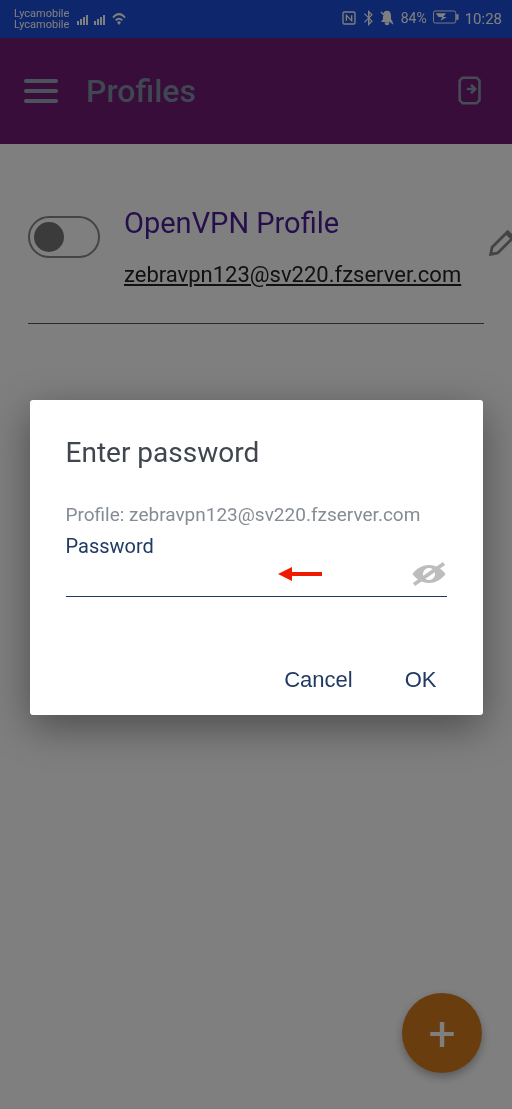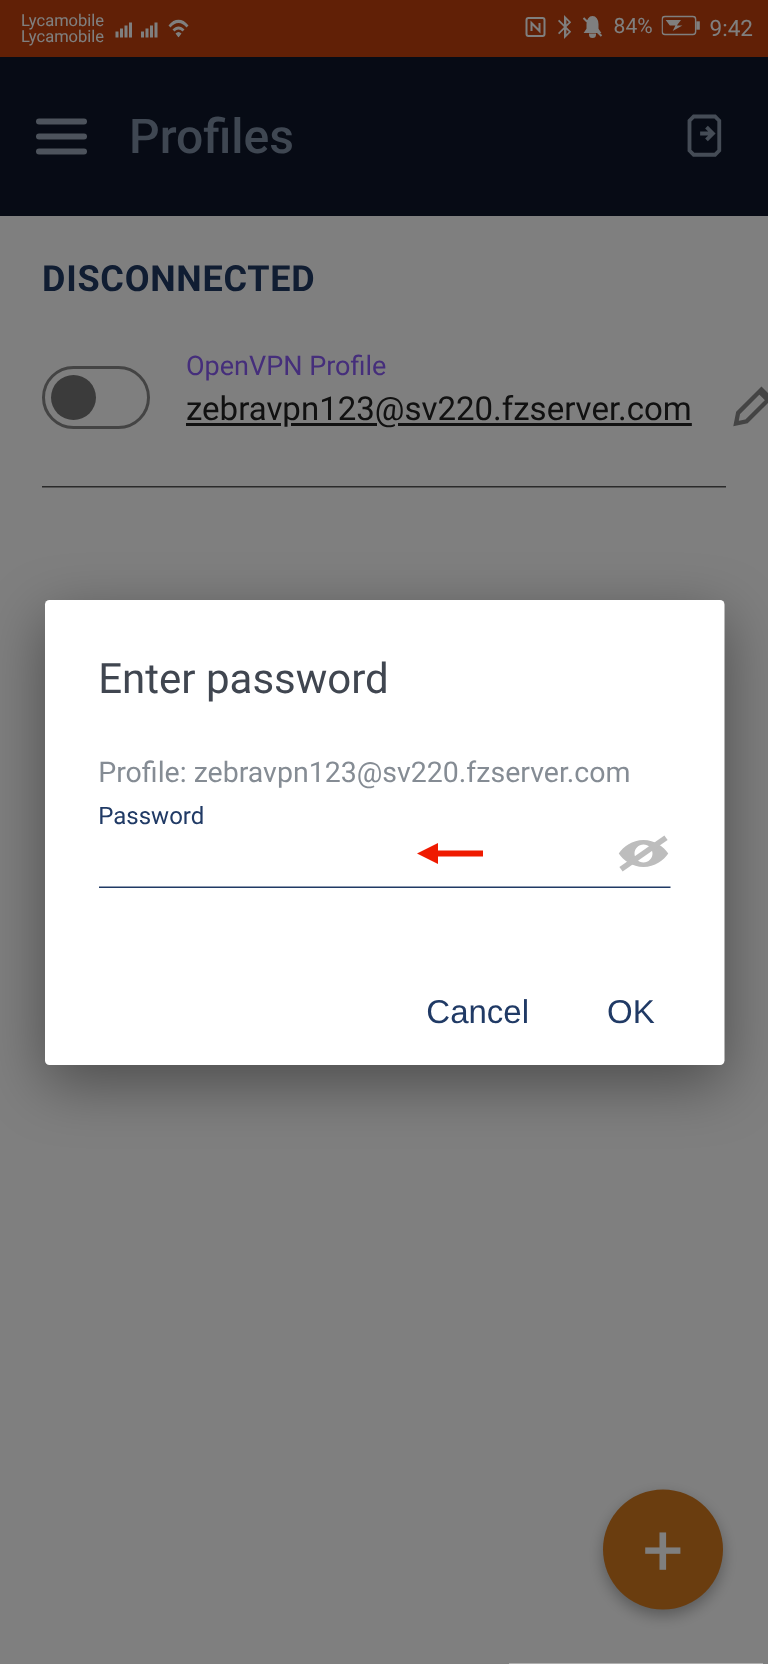--- a/index.html
+++ b/index.html
@@ -2,62 +2,62 @@
 <html><head>
 <meta charset="utf-8">
 <style>
   * { box-sizing: border-box; margin: 0; padding: 0; }
   html, body { width: 512px; height: 1109px; font-family: -apple-system, BlinkMacSystemFont, "Segoe UI", Roboto, sans-serif; overflow: hidden; }
   body { background: #f0f0f0; position: relative; }
 
   
   .status-bar {
     height: 38px;
-    background: #c2410c;
+    background: #1d4ed8;
     color: #ffffff;
     display: flex;
     align-items: center;
     padding: 0 10px 0 14px;
     font-size: 13px;
   }
   .status-left { display: flex; flex-direction: column; line-height: 1; font-size: 11px; }
   .status-icons-left { display:flex; align-items:center; gap:6px; margin-left:8px; }
   .status-right { margin-left:auto; display:flex; align-items:flex-start; gap:6px; }
   .signal-bars { display:inline-flex; align-items:flex-end; gap:1px; height:12px; }
   .signal-bars span { width:2px; background:#fff; }
   .signal-bars span:nth-child(1){height:4px;}
   .signal-bars span:nth-child(2){height:6px;}
   .signal-bars span:nth-child(3){height:8px;}
   .signal-bars span:nth-child(4){height:10px;}
 
   
   .app-header {
     height: 106px;
-    background: #0f172a;
+    background: #701a75;
     display: flex;
     align-items: center;
     padding: 0 24px;
     gap: 28px;
   }
   .hamburger { width: 34px; height: 24px; display:flex; flex-direction:column; justify-content:space-between; cursor:pointer; }
   .hamburger span { height:4px; background:#9aa6b8; border-radius:2px; }
   .app-title { color:#7f8ea5; font-size:32px; font-weight:500; }
   .header-right-icon { margin-left:auto; }
 
   
   .main { background:#ffffff; padding: 28px 28px 0 28px; height: calc(1109px - 38px - 106px); }
   .status-label { color:#203a65; font-size:24px; font-weight:700; letter-spacing:0.5px; }
   .profile-row { display:flex; align-items:flex-start; gap:24px; margin-top:34px; padding-bottom:32px; border-bottom:1px solid #555; }
   .toggle {
     width:72px; height:42px; border:2px solid #888; border-radius:21px;
     position:relative; flex-shrink:0; margin-top:10px;
   }
   .toggle-knob { width:30px; height:30px; background:#777; border-radius:50%; position:absolute; left:4px; top:4px; }
   .profile-text { flex:1; }
-  .profile-type { color:#8b5cf6; font-size:18px; margin-bottom:4px; }
+  .profile-type { color:#4c1d95; font-size:29px; margin-bottom:20px; }
   .profile-name { color:#222; font-size:22px; line-height:1.4;text-decoration:underline; }
   .edit-btn { flex-shrink:0; margin-top:20px; }
 
   
   .fab {
     position:absolute; right:30px; bottom:36px;
     width:80px; height:80px; border-radius:50%;
     background:#d47a1f; display:flex; align-items:center; justify-content:center;
     color:#fff; font-size:48px; box-shadow:0 4px 10px rgba(0,0,0,0.3);
     cursor:pointer;
@@ -69,21 +69,21 @@
     display:flex; align-items:flex-start; justify-content:center;
     padding-top:400px;
   }
   .dialog {
     width:453px; background:#fff; border-radius:3px;
     box-shadow:0 12px 40px rgba(0,0,0,0.4);
     padding:36px 36px 22px 36px;
   }
   .dialog-title { color:#404650; font-size:28px; font-weight:400; margin-bottom:34px; }
   .dialog-subtitle { color:#858c94; font-size:19px; margin-bottom:8px; }
-  .field-label { color:#203a65; font-size:16px; margin-bottom:2px; }
+  .field-label { color:#203a65; font-size:20px; margin-bottom:2px; }
   .password-row { display:flex; align-items:center; border-bottom:1.5px solid #203a65; padding-bottom:4px; margin-bottom:70px; position:relative; }
   .password-input { flex:1; border:none; outline:none; font-size:20px; height:32px; background:transparent; }
   .eye-icon { color:#bdbdbd; cursor:pointer; }
   .arrow-indicator { position:absolute; left:210px; top:2px; pointer-events:none; }
   .dialog-actions { display:flex; justify-content:flex-end; gap:52px; padding-right:10px; }
   .dialog-btn { color:#203a65; font-size:22px; font-weight:400; cursor:pointer; background:none; border:none; }
 </style>
 </head>
 <body>
 
@@ -119,40 +119,39 @@
       </svg>
     <svg width="16" height="16" viewBox="0 0 24 24">
         <path fill="#fff" d="M12 2C9 2 7 5 7 9v5l-2 3h14l-2-3V9c0-4-2-7-5-7zm0 20c1.5 0 2.5-1 2.5-2.5h-5C9.5 21 10.5 22 12 22zM3 3l18 18" stroke="#fff" stroke-width="2"></path>
       </svg>
     <span style="font-size:14px;">84%</span>
     <svg width="26" height="14" viewBox="0 0 28 14">
         <rect x="0.5" y="0.5" width="24" height="13" rx="2" fill="none" stroke="#fff"></rect>
         <rect x="25" y="4" width="2.5" height="6" fill="#fff"></rect>
         <path d="M3 3 h11 l-3 4 h4 l-7 4 l2-4 h-4 z" fill="#fff"></path>
       </svg>
-    <span style="font-size:15px;">9:42</span>
+    <span style="font-size:15px;">10:28</span>
   </div>
 </div>
 
 <div class="app-header">
   <div class="hamburger">
     <span></span>
       <span></span>
       <span></span>
   </div>
   <div class="app-title">Profiles</div>
   <div class="header-right-icon">
     <svg width="34" height="34" viewBox="0 0 24 24">
         <path fill="none" stroke="#8b99ad" stroke-width="1.8" d="M6 4h10l2 2v14l-2 2H6l-2-2V6l2-2zm3 8h6m-3-3l3 3-3 3"></path>
       </svg>
   </div>
 </div>
 
 <div class="main">
-  <div class="status-label">DISCONNECTED</div>
   <div class="profile-row">
     <div class="toggle">
       <div class="toggle-knob"></div>
     </div>
     <div class="profile-text">
       <div class="profile-type">OpenVPN Profile</div>
       <div class="profile-name">zebravpn123@sv220.fzserver.com</div>
     </div>
     <div class="edit-btn">
       <svg width="34" height="34" viewBox="0 0 24 24">

